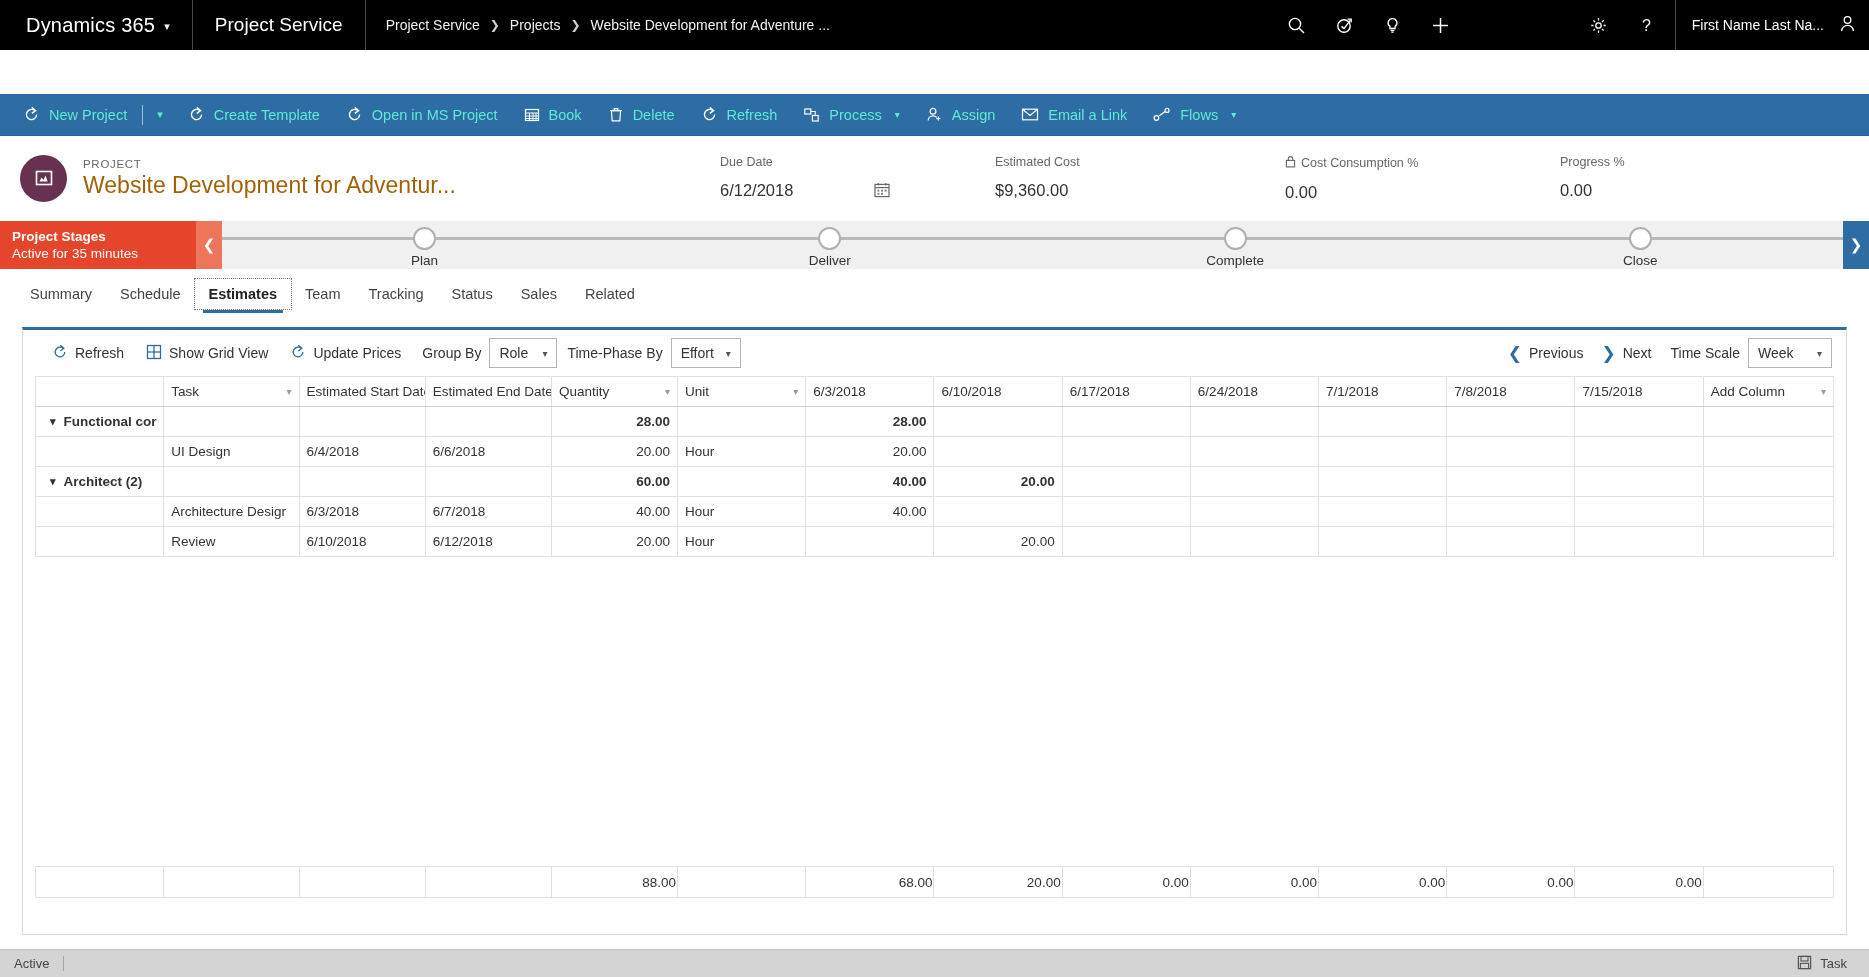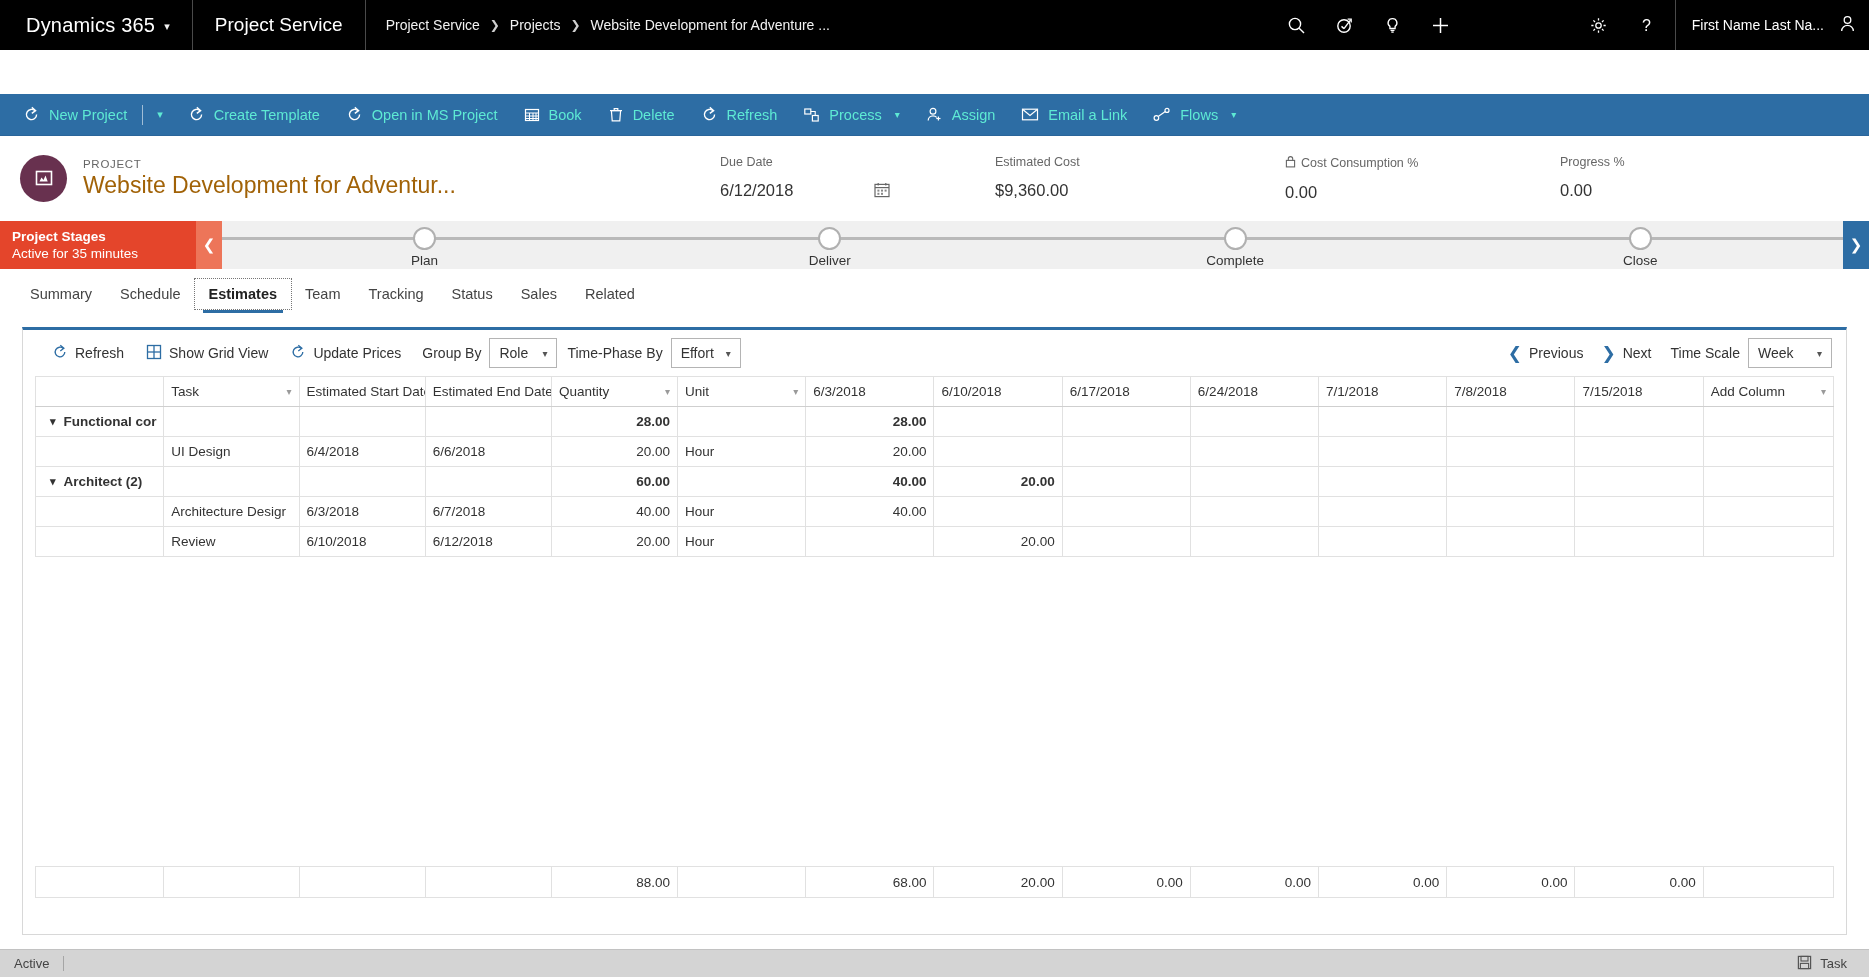--- a/index.html
+++ b/index.html
@@ -203,21 +203,21 @@
   tr.group-row td.grouphead {
     font-weight: bold; padding-left: 14px;
   }
   .grp { display: flex; align-items: center; gap: 8px; }
   .grp .gcaret { font-size: 11px; color: #333; }
   .table-filler { flex: 1 1 auto; background: #ffffff; }
   .totals-wrap { padding: 0 12px; }
   table.totals { border-collapse: collapse; table-layout: fixed; width: 100%; }
   table.totals td {
     border: 1px solid #e1e1e1; height: 31px; font-size: 13.5px; color: #333;
-    padding: 0 7px; background: #ffffff;
+    padding: 0 1px; background: #ffffff;
   }
   table.totals td.num { text-align: right; }
   .panel-foot { flex: 0 0 36px; background: #ffffff; }
 
   
   .statusbar {
     flex: 0 0 28px; background: #d4d4d4; display: flex; align-items: center;
     padding: 0 14px 0 14px; font-size: 13px; color: #444; border-top: 1px solid #c2c2c2;
   }
   .sb-left { display: flex; align-items: center; gap: 14px; }

